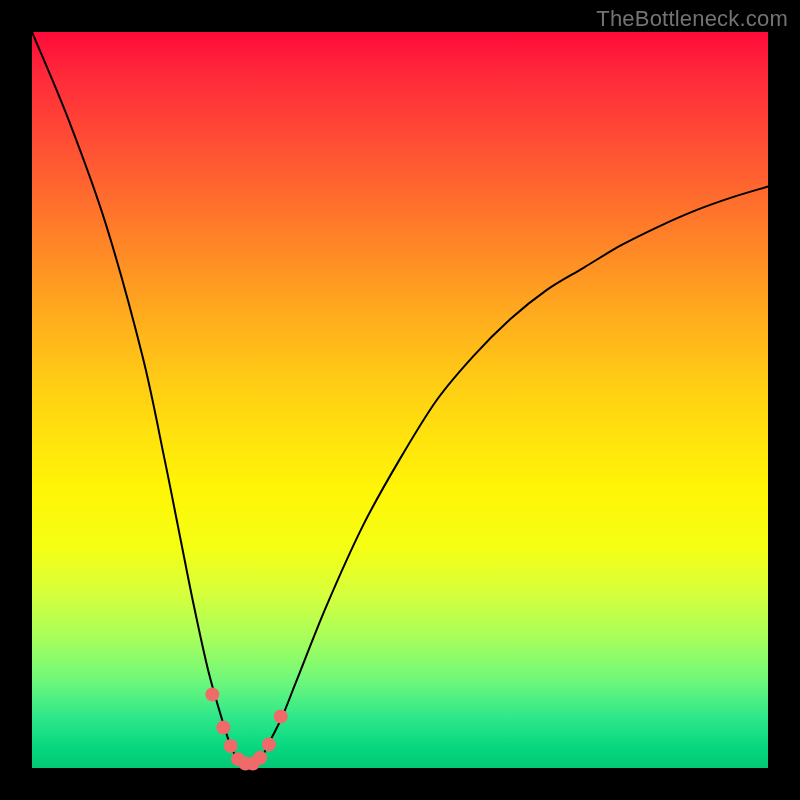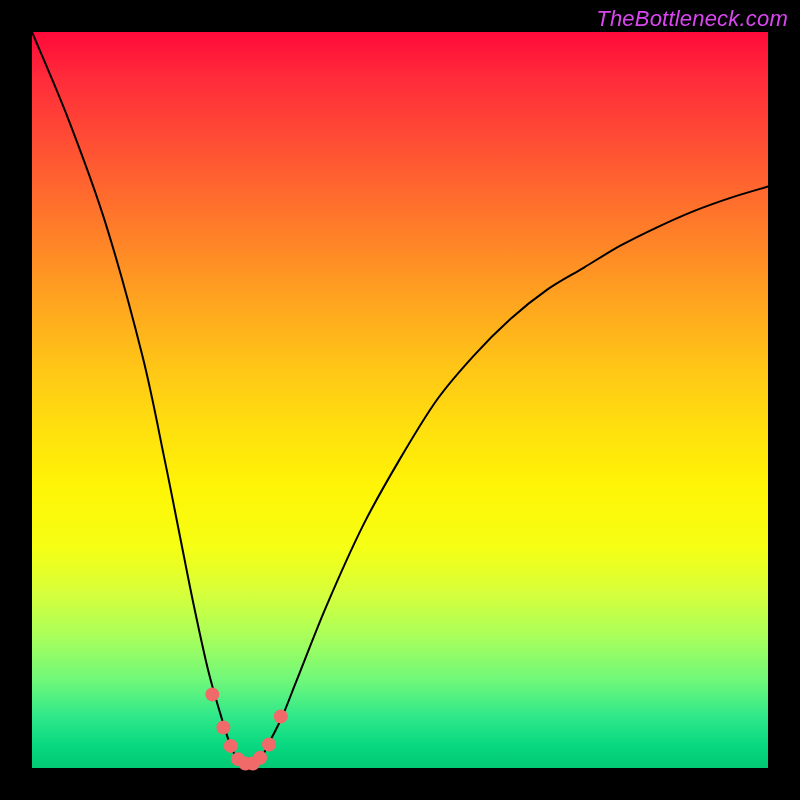--- a/index.html
+++ b/index.html
@@ -42,26 +42,25 @@
       #70f87a 88%,
       #30e88a 93%,
       #08d880 97%,
       #02c874 100%
     );
   }
   .watermark {
     position: absolute;
     top: 6px;
     right: 12px;
-    color: #d946ef;
+    color: #737373;
     font-size: 22px;
     font-weight: 500;
     letter-spacing: 0.2px;
     user-select: none;
-    font-style: italic;
   }
   svg.curve {
     position: absolute;
     left: 0;
     top: 0;
     width: 736px;
     height: 736px;
     overflow: visible;
   }
   .curve-path {

